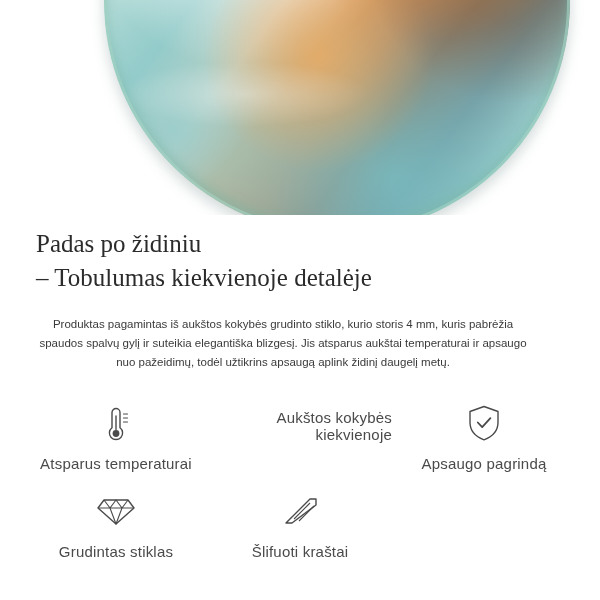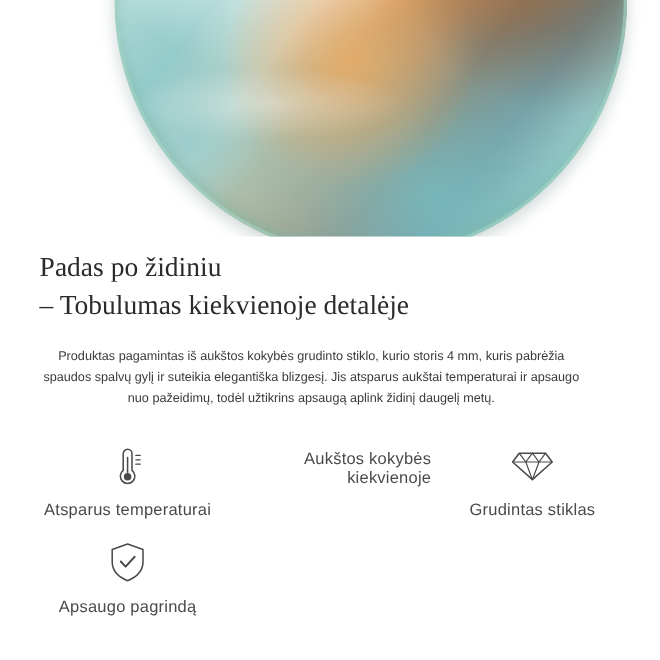--- a/index.html
+++ b/index.html
@@ -152,35 +152,44 @@
         </span>
         <span class="feature-label">Atsparus temperaturai</span>
       </div>
 
       <div class="feature">
         <span class="feature-label">Aukštos kokybės kiekvienoje</span>
       </div>
 
       <div class="feature">
         <span class="feature-icon">
+          <svg width="38" height="42" viewBox="0 0 38 42">
+            <path d="M19 4.5 33 9.5v11c0 8.4-5.8 14.2-14 17.4C10.8 34.7 5 28.9 5 20.5v-11L19 4.5z" fill="none" stroke="#4a4a4a" stroke-width="1.4" stroke-linejoin="round"></path>
+            <path d="M12.8 20.5l4.4 4.6 8.2-9" fill="none" stroke="#4a4a4a" stroke-width="1.8" stroke-linecap="round" stroke-linejoin="round"></path>
+          </svg>
+        </span>
+        <span class="feature-label">Apsaugo pagrindą</span>
+      </div>
+
+      <div class="feature">
+        <span class="feature-icon">
           <svg width="40" height="36" viewBox="0 0 40 36">
             <path d="M8 7h24l6 8-18 16L2 15 8 7z" fill="none" stroke="#4a4a4a" stroke-width="1.4" stroke-linejoin="round"></path>
             <path d="M2 15h36M8 7l6 8 6-8 6 8 6-8M14 15l6 16 6-16" fill="none" stroke="#4a4a4a" stroke-width="1.1" stroke-linejoin="round"></path>
           </svg>
         </span>
         <span class="feature-label">Grudintas stiklas</span>
       </div>
 
       <div class="feature">
         <span class="feature-icon">
-          <svg width="38" height="42" viewBox="0 0 38 42">
-            <path d="M19 4.5 33 9.5v11c0 8.4-5.8 14.2-14 17.4C10.8 34.7 5 28.9 5 20.5v-11L19 4.5z" fill="none" stroke="#4a4a4a" stroke-width="1.4" stroke-linejoin="round"></path>
-            <path d="M12.8 20.5l4.4 4.6 8.2-9" fill="none" stroke="#4a4a4a" stroke-width="1.8" stroke-linecap="round" stroke-linejoin="round"></path>
+          <svg width="40" height="36" viewBox="0 0 40 36">
+            <path d="M6 30 L30 6 L36 6 L36 12 L12 30 Z" fill="none" stroke="#4a4a4a" stroke-width="1.4" stroke-linejoin="round"></path>
+            <path d="M14 26 L30 10M19 28 L34 13" fill="none" stroke="#4a4a4a" stroke-width="1.1"></path>
           </svg>
         </span>
-        <span class="feature-label">Apsaugo pagrindą</span>
+        <span class="feature-label">Šlifuoti kraštai</span>
       </div>
-
 
 
     </div>
   </div>
 </div>
 
 </body></html>

